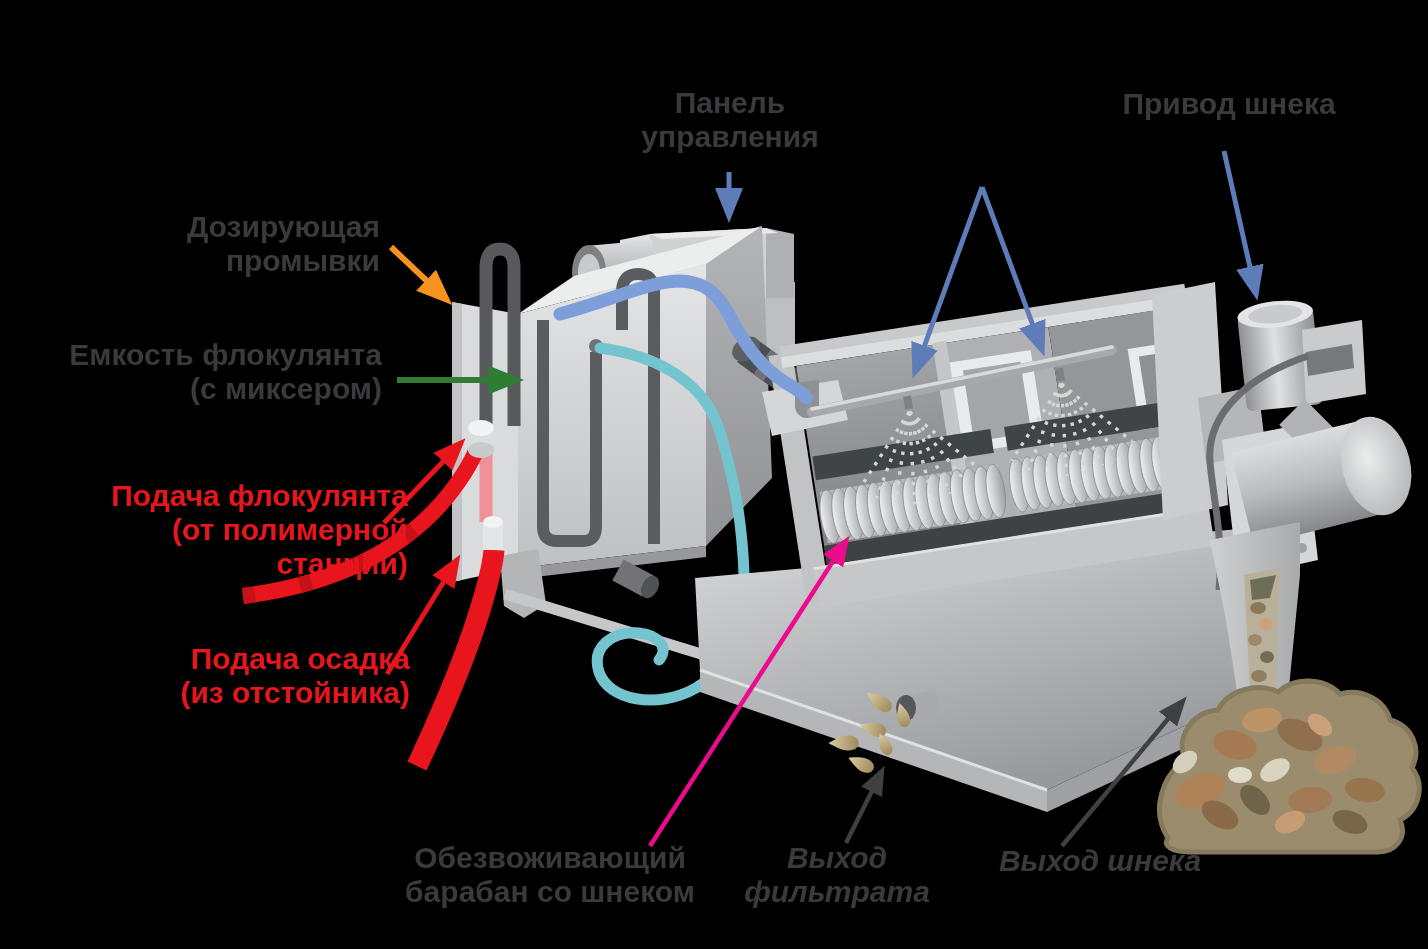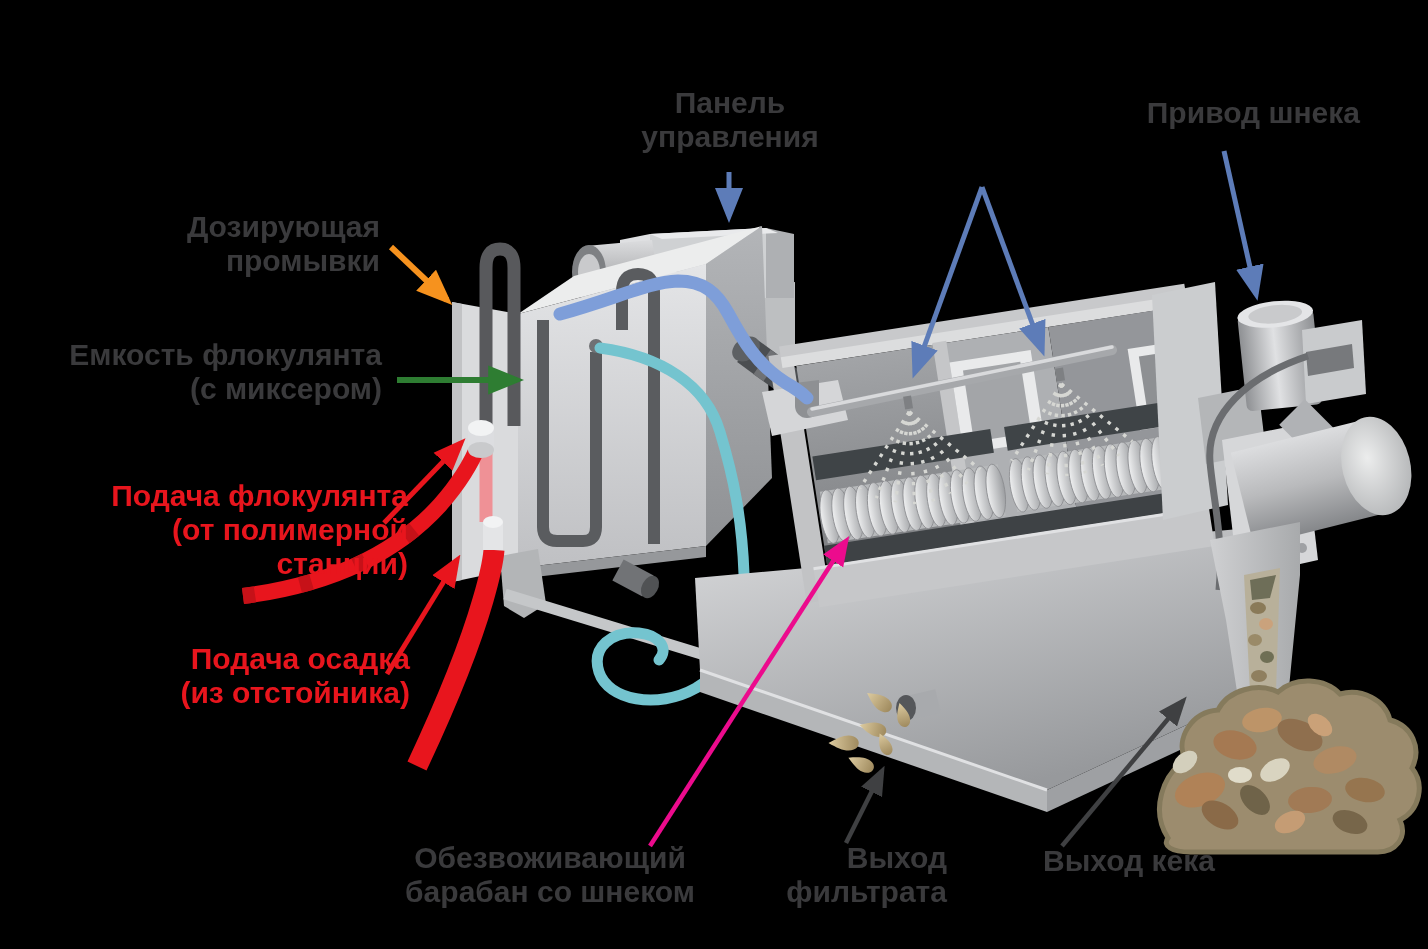--- a/index.html
+++ b/index.html
@@ -2,21 +2,21 @@
 <html style="--background: #000000; --label_gray: #3a3a3c; --label_red: #e8151d; --arrow_red: #e8151d; --arrow_blue: #5d7cb8; --arrow_orange: #f6921e; --arrow_green: #2e7d32; --arrow_magenta: #ec0b8d; --arrow_dark: #3f4042; --pipe_blue: #7e9ed9; --hose_teal: #74c4cf; --machine_light: #d7d8da; --machine_mid: #a9abae; --machine_dark: #46494c; --cake_brown: #9c8c6e; --droplet_beige: #cdb98e;"><head>
 <meta charset="utf-8">
 <style>
   html,body{margin:0;padding:0;background:#000;}
   #stage{position:relative;width:1428px;height:949px;background:var(--background,#000);
          overflow:hidden;font-family:"Liberation Sans","DejaVu Sans",sans-serif;}
   #stage svg{position:absolute;left:0;top:0;}
   .lbl{position:absolute;font-weight:bold;font-size:30px;line-height:34px;
        white-space:pre-line;color:var(--label_gray);}
   .lbl.red{color:var(--label_red);margin-left:23px;}
-  .t-c{text-align:center;} .t-r{text-align:right;} .t-l{text-align:right;}
+  .t-c{text-align:center;} .t-r{text-align:right;} .t-l{text-align:center;font-style:italic;}
   
   .ar-blue{stroke:var(--arrow_blue);fill:none;}
   .ar-orange{stroke:var(--arrow_orange);fill:none;}
   .ar-green{stroke:var(--arrow_green);fill:none;}
   .ar-red{stroke:var(--arrow_red);fill:none;}
   .ar-magenta{stroke:var(--arrow_magenta);fill:none;}
   .ar-dark{stroke:var(--arrow_dark);fill:none;}
   .mk-blue{fill:var(--arrow_blue);} .mk-orange{fill:var(--arrow_orange);}
   .mk-green{fill:var(--arrow_green);} .mk-red{fill:var(--arrow_red);}
   .mk-magenta{fill:var(--arrow_magenta);} .mk-dark{fill:var(--arrow_dark);}
@@ -331,29 +331,29 @@
     <line class="ar-red" x1="384" y1="523" x2="461" y2="443" stroke-width="5" marker-end="url(#mRed)"></line>
     <line class="ar-red" x1="387" y1="674" x2="457" y2="560" stroke-width="5" marker-end="url(#mRed)"></line>
     <line class="ar-magenta" x1="650" y1="846" x2="846" y2="541" stroke-width="4.5" marker-end="url(#mMagenta)"></line>
     <line class="ar-dark" x1="846" y1="843" x2="882" y2="771" stroke-width="4.5" marker-end="url(#mDark)"></line>
     <line class="ar-dark" x1="1062" y1="846" x2="1183" y2="701" stroke-width="4.5" marker-end="url(#mDark)"></line>
   </g>
 </svg>
 
 <div class="lbl t-c" style="left:600px;top:86px;width:260px;">Панель
 управления</div>
-<div class="lbl t-c" style="left:1098px;top:96px;width:262px;text-align:right;">Привод шнека</div>
+<div class="lbl t-c" style="left:1098px;top:87px;width:262px;">Привод шнека</div>
 <div class="lbl t-r" style="left:120px;top:210px;width:260px;">Дозирующая
 промывки</div>
 <div class="lbl t-r" style="left:40px;top:338px;width:342px;">Емкость флокулянта
 (с миксером)</div>
 <div class="lbl t-r red" style="left:85px;top:479px;width:300px;">Подача флокулянта
 (от полимерной
 станции)</div>
 <div class="lbl t-r red" style="left:97px;top:642px;width:290px;">Подача осадка
 (из отстойника)</div>
 <div class="lbl t-c" style="left:404px;top:841px;width:292px;">Обезвоживающий
 барабан со шнеком</div>
 <div class="lbl t-l" style="left:727px;top:841px;width:220px;">Выход
 фильтрата</div>
-<div class="lbl t-l" style="left:985px;top:844px;width:230px;">Выход кека</div>
+<div class="lbl t-l" style="left:985px;top:844px;width:230px;">Выход шнека</div>
 
 </div>
 
 </body></html>

